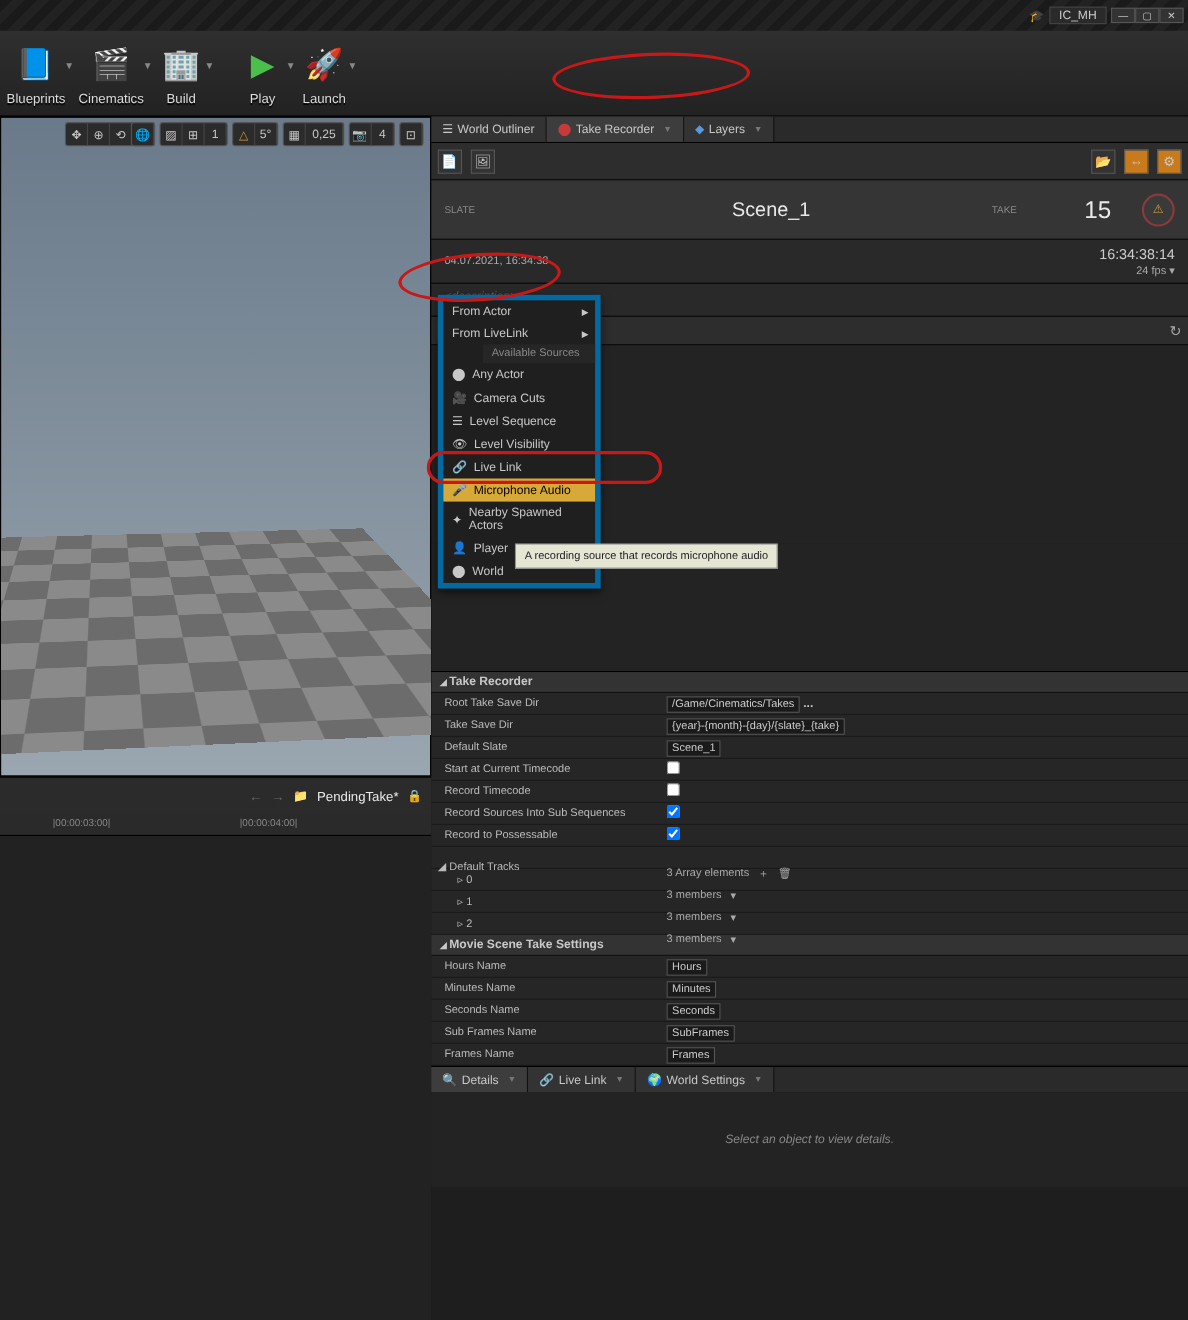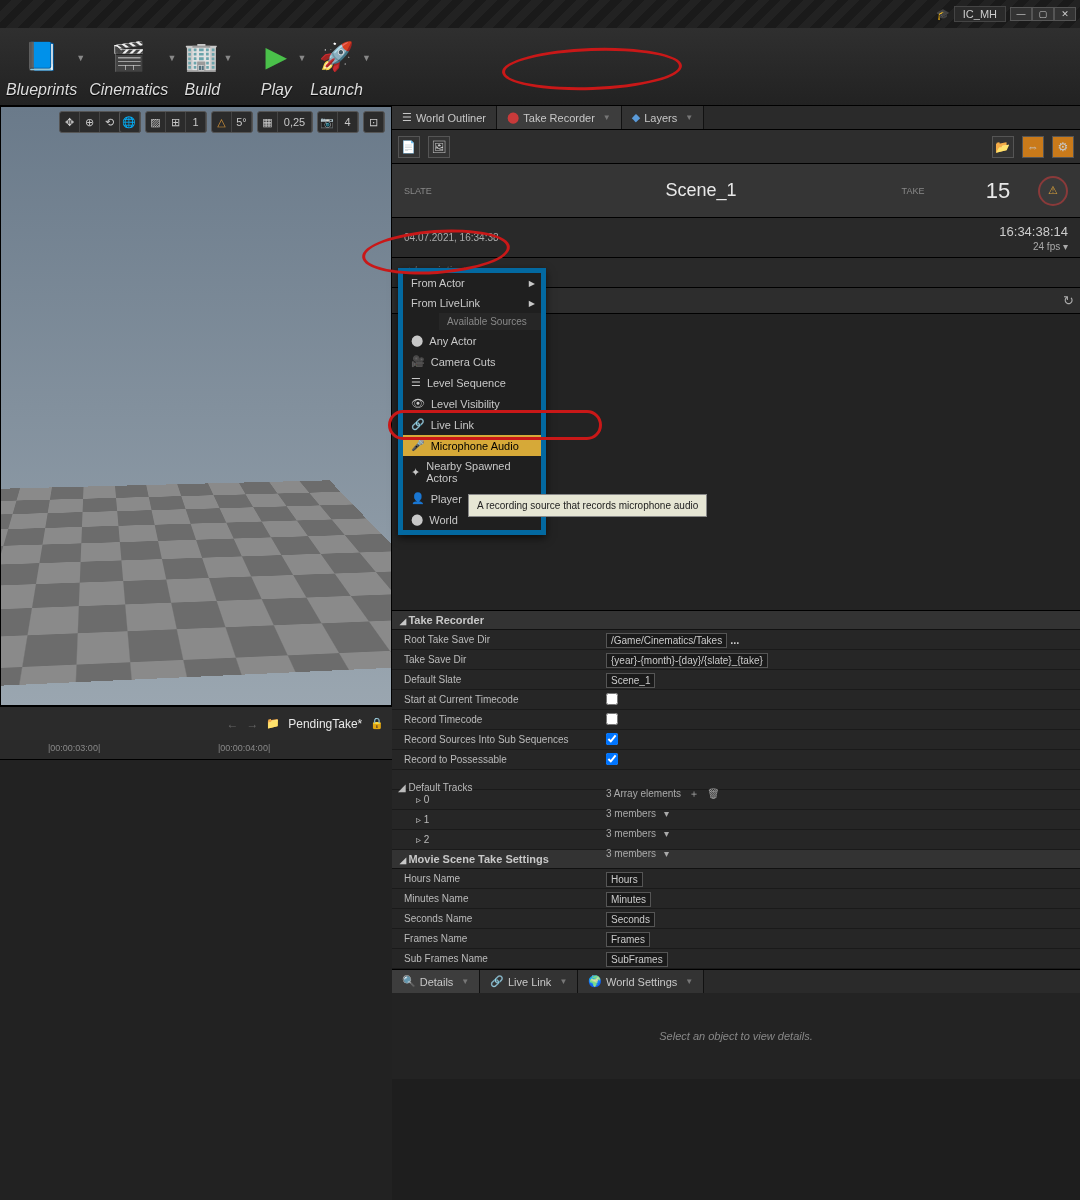--- a/index.html
+++ b/index.html
@@ -4,21 +4,21 @@
 <style>
 * { margin: 0; padding: 0; box-sizing: border-box; font-family: "Segoe UI", Tahoma, sans-serif; }
 body { background: #1a1a1a; color: #c8c8c8; font-size: 11px; width: 1080px; height: 1200px; overflow: hidden; position: relative; }
 .titlebar { height: 28px; background: repeating-linear-gradient(135deg,#1a1a1a,#1a1a1a 8px,#222 8px,#222 16px); display:flex; align-items:center; justify-content:flex-end; padding:0 4px; gap:4px;}
 .titlebar .tag { background:#2a2a2a; border:1px solid #444; padding:1px 8px; color:#ccc; font-size:11px;}
 .winbtns { display:flex; gap:0;}
 .winbtn { width:22px; height:14px; background:#333; border:1px solid #555; color:#ccc; display:flex; align-items:center; justify-content:center; font-size:9px; cursor:pointer;}
 .toolbar { height: 78px; background: linear-gradient(#2f2f2f,#222); display:flex; align-items:center; border-bottom:1px solid #000;}
 .tbitem { display:flex; flex-direction:column; align-items:center; padding:4px 6px; gap:2px; position:relative; cursor:pointer;}
 .tbitem .ico { width:44px; height:44px; display:flex; align-items:center; justify-content:center; font-size:28px;}
-.tbitem .lbl { font-size:16px; color:#ddd; text-shadow:0 1px 1px #000;font-style:italic;}
+.tbitem .lbl { font-size:12px; color:#ddd; text-shadow:0 1px 1px #000;}
 .dropar { position:absolute; right:-2px; top:22px; color:#888; font-size:9px;}
 .main { display:flex; height:calc(100% - 106px);}
 .left { width:392px; display:flex; flex-direction:column;}
 .viewport { flex:0 0 600px; background:linear-gradient(#6a7a8a,#9aa6b0); position:relative; border:1px solid #000; overflow:hidden;}
 .vptools { position:absolute; top:4px; left:58px; display:flex; gap:0; background:#2b2b2b; border:1px solid #555; border-radius:3px;}
 .vpt { width:20px; height:20px; display:flex; align-items:center; justify-content:center; font-size:11px; border-right:1px solid #444; cursor:pointer;}
 .vpt:last-child{border-right:none;}
 .vptools2 { position:absolute; top:4px; right:6px; display:flex; gap:4px;}
 .vptgrp { display:flex; background:#2b2b2b; border:1px solid #555; border-radius:3px;}
 .vptgrp .vpt{border-right:1px solid #444;}
@@ -298,26 +298,26 @@
         </div>
       <div class="proprow">
           <div class="proplabel">Minutes Name</div>
           <div class="propval"><span class="txtbox">Minutes</span></div>
         </div>
       <div class="proprow">
           <div class="proplabel">Seconds Name</div>
           <div class="propval"><span class="txtbox">Seconds</span></div>
         </div>
       <div class="proprow">
+          <div class="proplabel">Sub Frames Name</div>
+          <div class="propval"><span class="txtbox">SubFrames</span></div>
+        </div>
+      <div class="proprow">
           <div class="proplabel">Frames Name</div>
           <div class="propval"><span class="txtbox">Frames</span></div>
-        </div>
-      <div class="proprow">
-          <div class="proplabel">Sub Frames Name</div>
-          <div class="propval"><span class="txtbox">SubFrames</span></div>
         </div>
     </div>
 
     <div class="bottomtabs">
       <div class="tab active">
           <span class="tico">🔍</span>
           <span>Details</span>
           <span class="carrot">▼</span>
         </div>
       <div class="tab">

